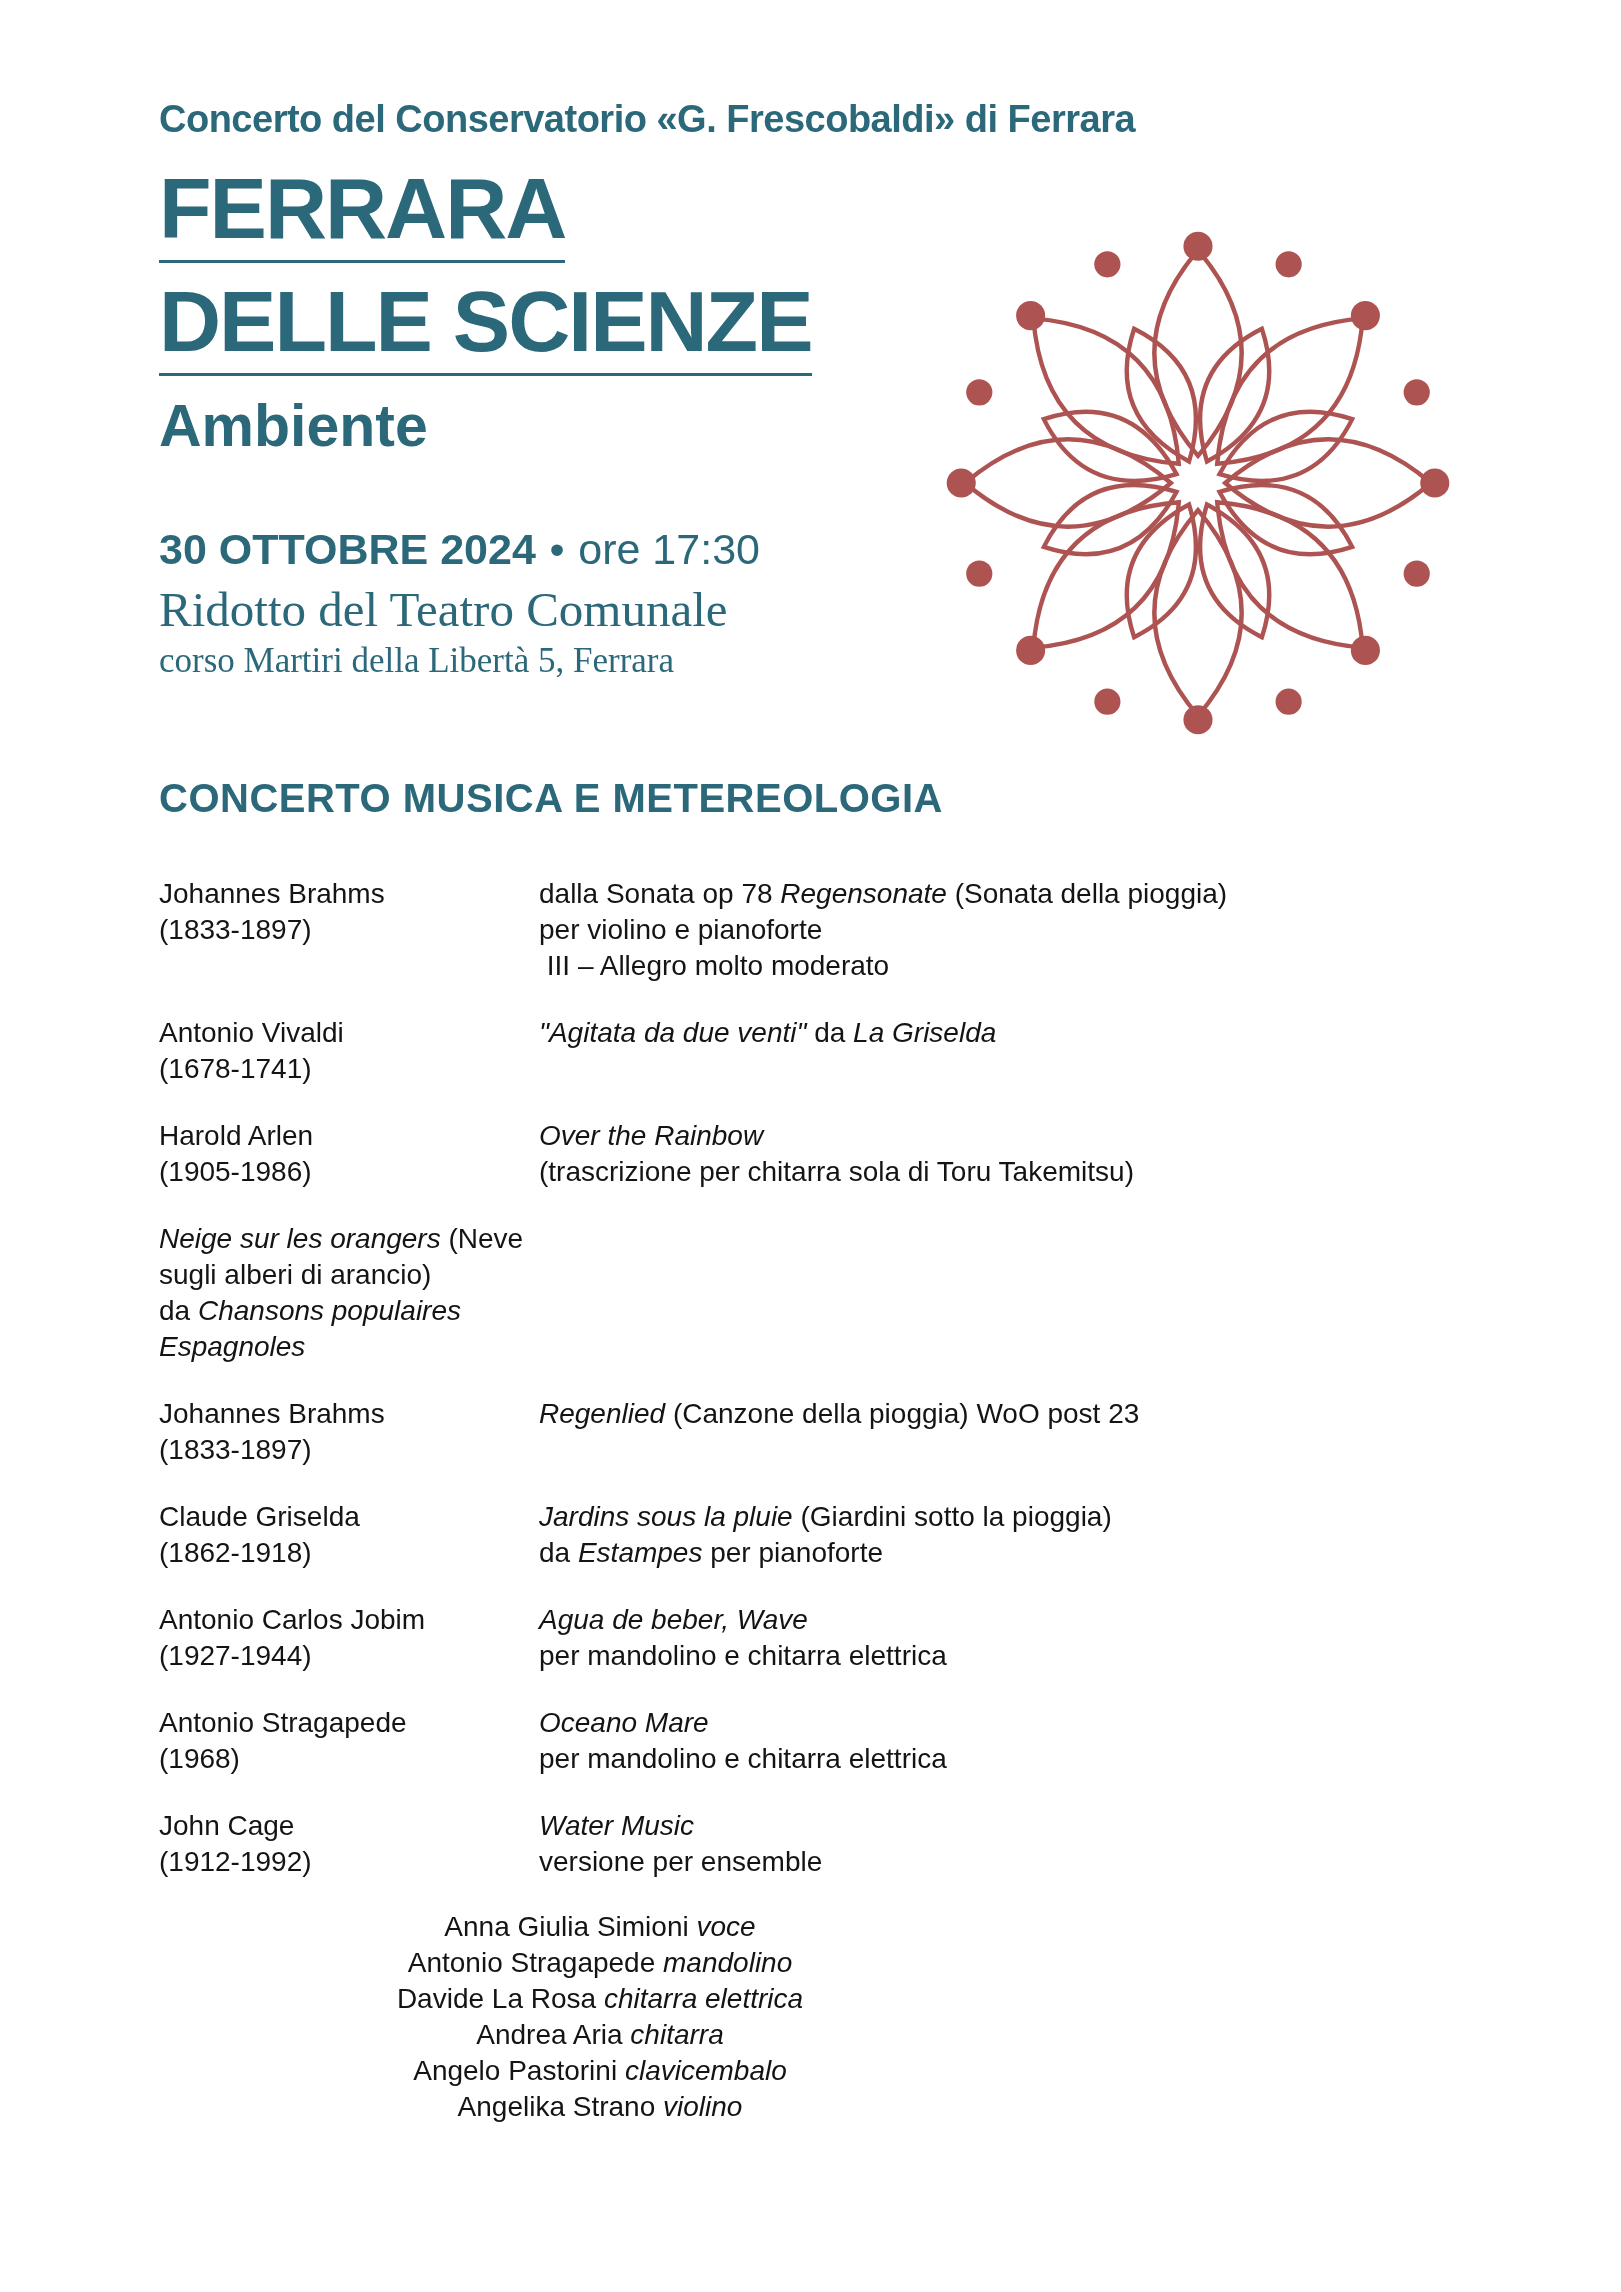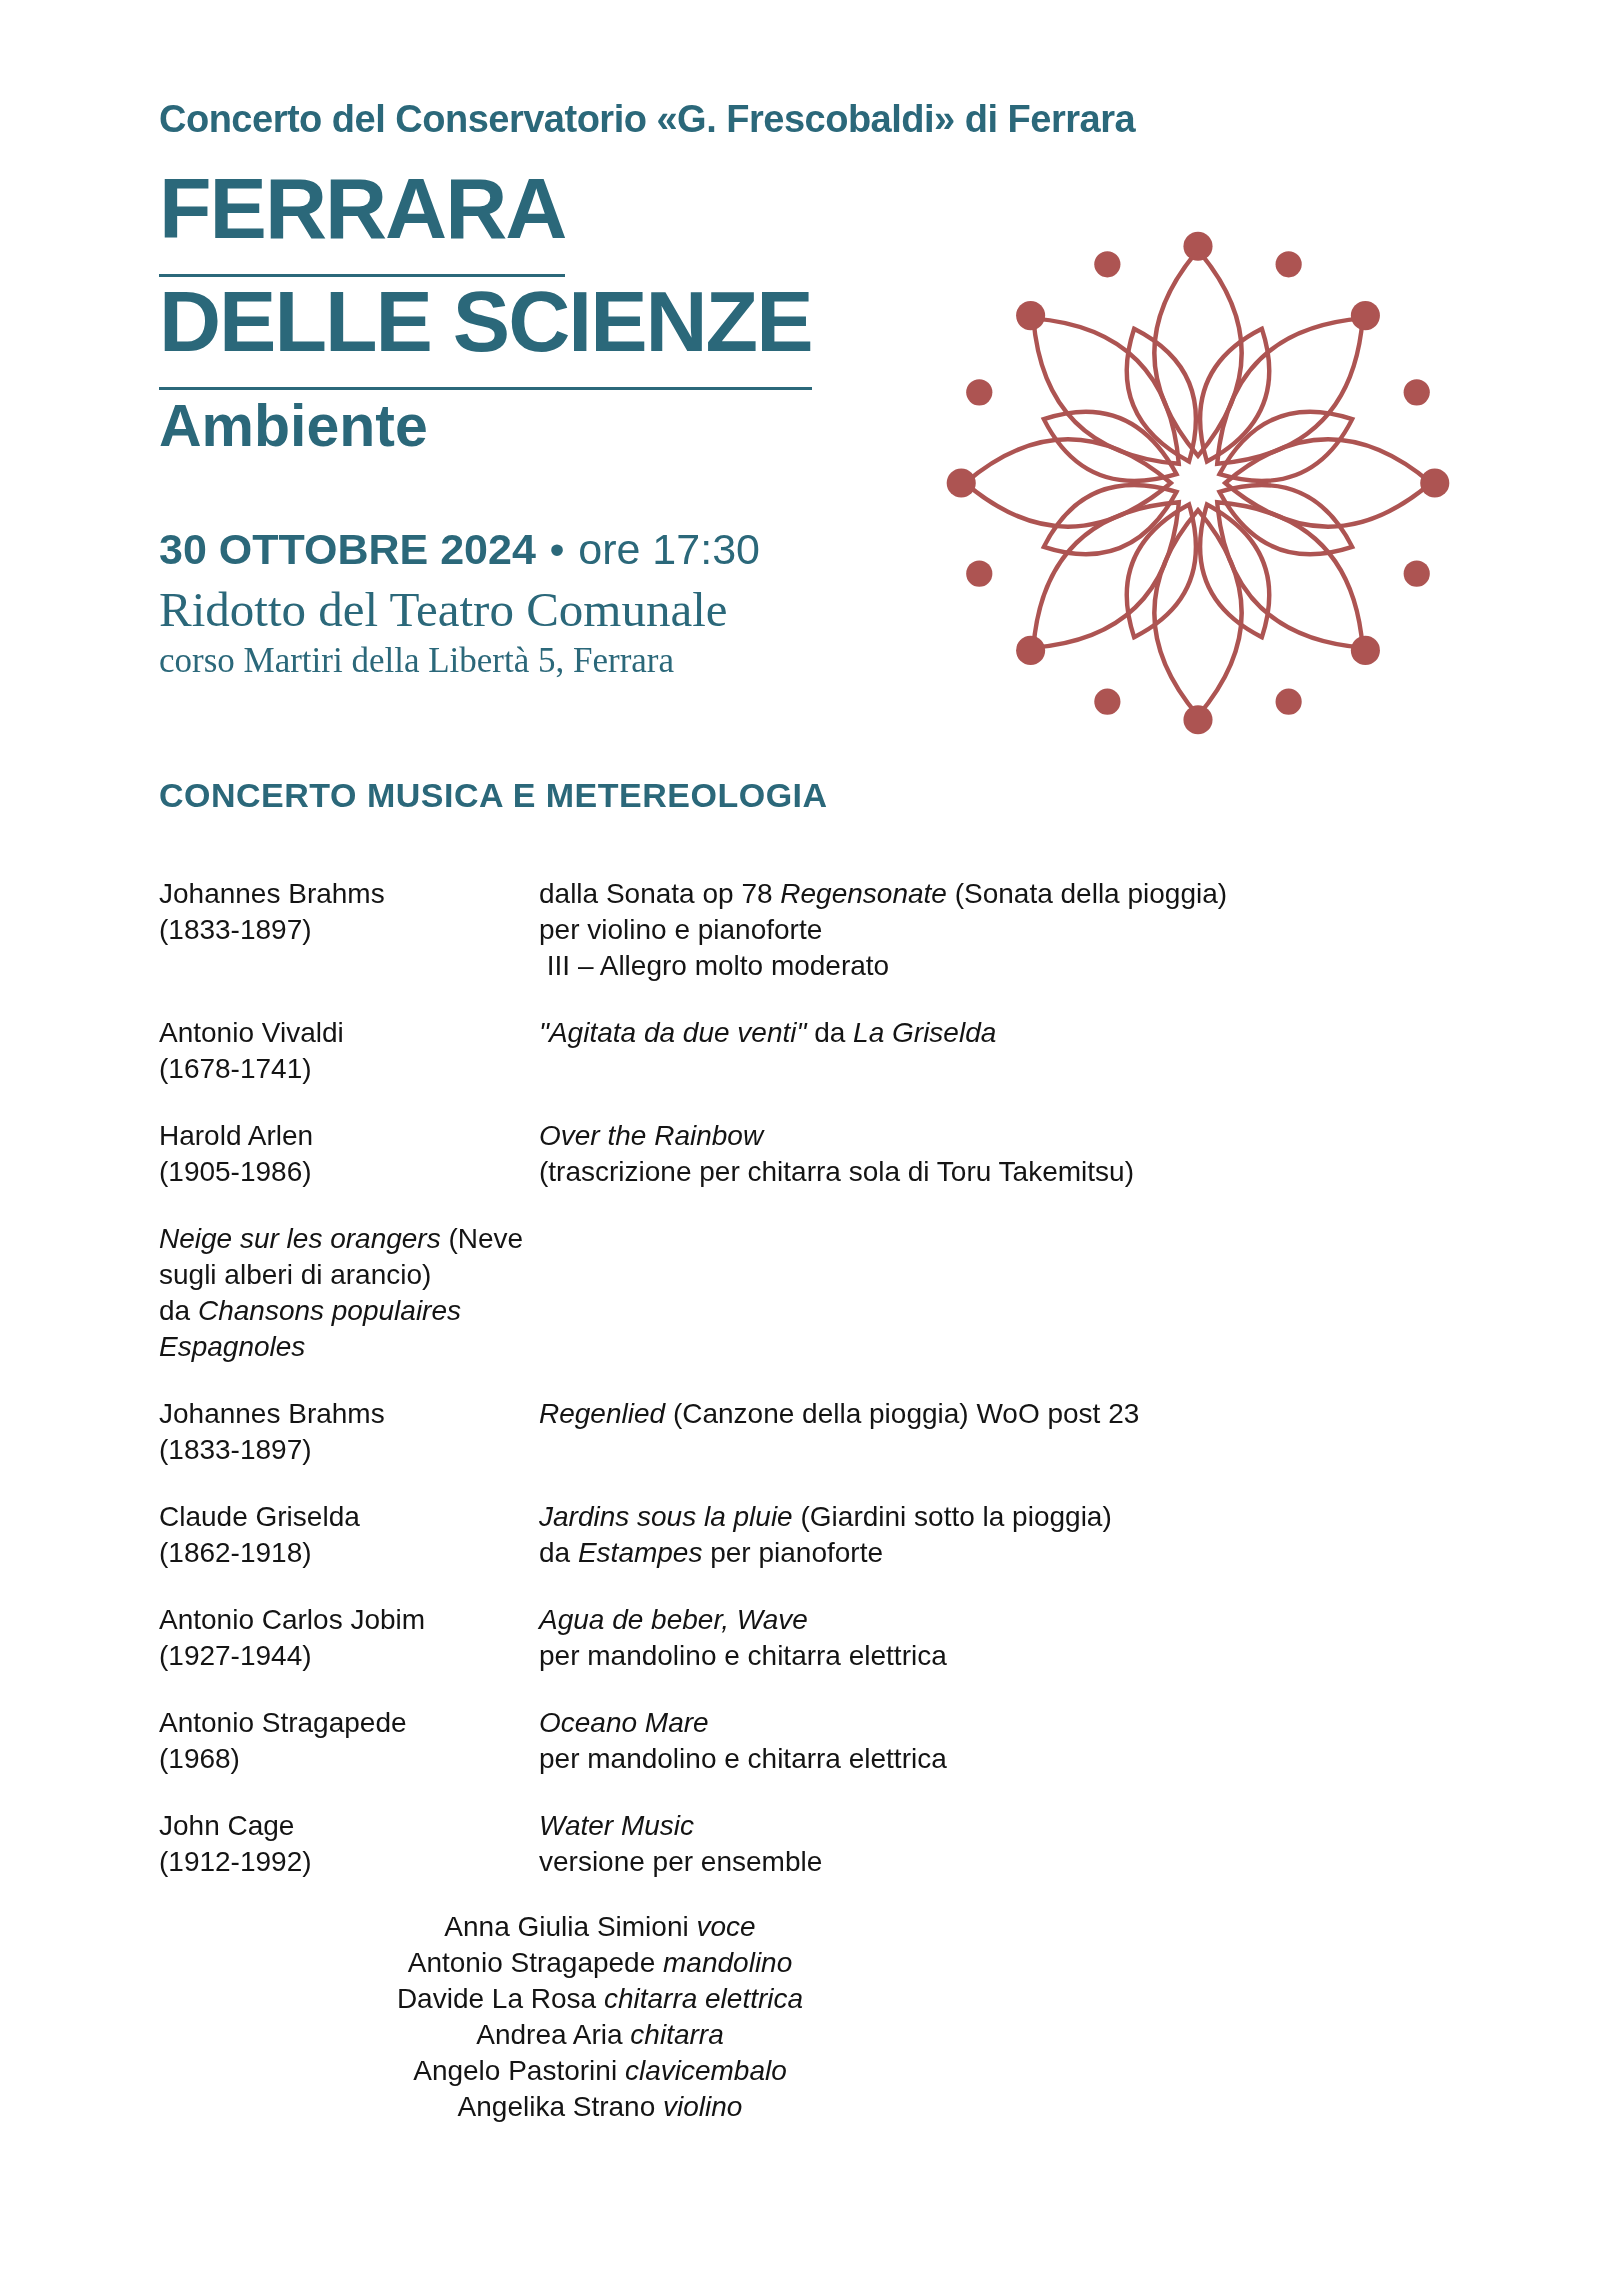--- a/index.html
+++ b/index.html
@@ -17,21 +17,21 @@
 
   .kicker{
     left:159px;top:98px;
     font-size:38px;font-weight:bold;letter-spacing:-0.5px;
     color:var(--teal);white-space:nowrap;
   }
   .title-line{
     left:159px;
     font-size:86px;font-weight:600;letter-spacing:-2px;line-height:1.0;
     color:var(--teal);white-space:nowrap;
-    display:inline-block;border-bottom:3.9px solid var(--teal);padding-bottom:23px;
+    display:inline-block;border-bottom:3.9px solid var(--teal);padding-bottom:9px;
   }
   .title-1{top:165px;}
   .title-2{top:278px;}
   .subtitle{
     left:159px;top:392px;
     font-size:59px;font-weight:700;color:var(--teal);
   }
   .date-line{
     left:159px;top:525px;
     font-size:43px;color:var(--teal);white-space:nowrap;
@@ -43,21 +43,21 @@
     font-family:"Liberation Serif",serif;
     font-size:49px;line-height:1.15;color:var(--teal);white-space:nowrap;
   }
   .address{
     left:159px;top:641px;
     font-family:"Liberation Serif",serif;
     font-size:35px;color:var(--teal);white-space:nowrap;
   }
   .section-title{
     left:159px;top:776px;
-    font-size:34px;font-weight:bold;letter-spacing:0.5px;
+    font-size:40px;font-weight:bold;letter-spacing:0.5px;
     color:var(--teal);white-space:nowrap;
   }
 
   .program{
     left:159px;top:876px;width:1313px;
     font-size:28px;line-height:36px;
   }
   .program-row{
     display:grid;grid-template-columns:380px 1fr;
     margin-bottom:31px;

